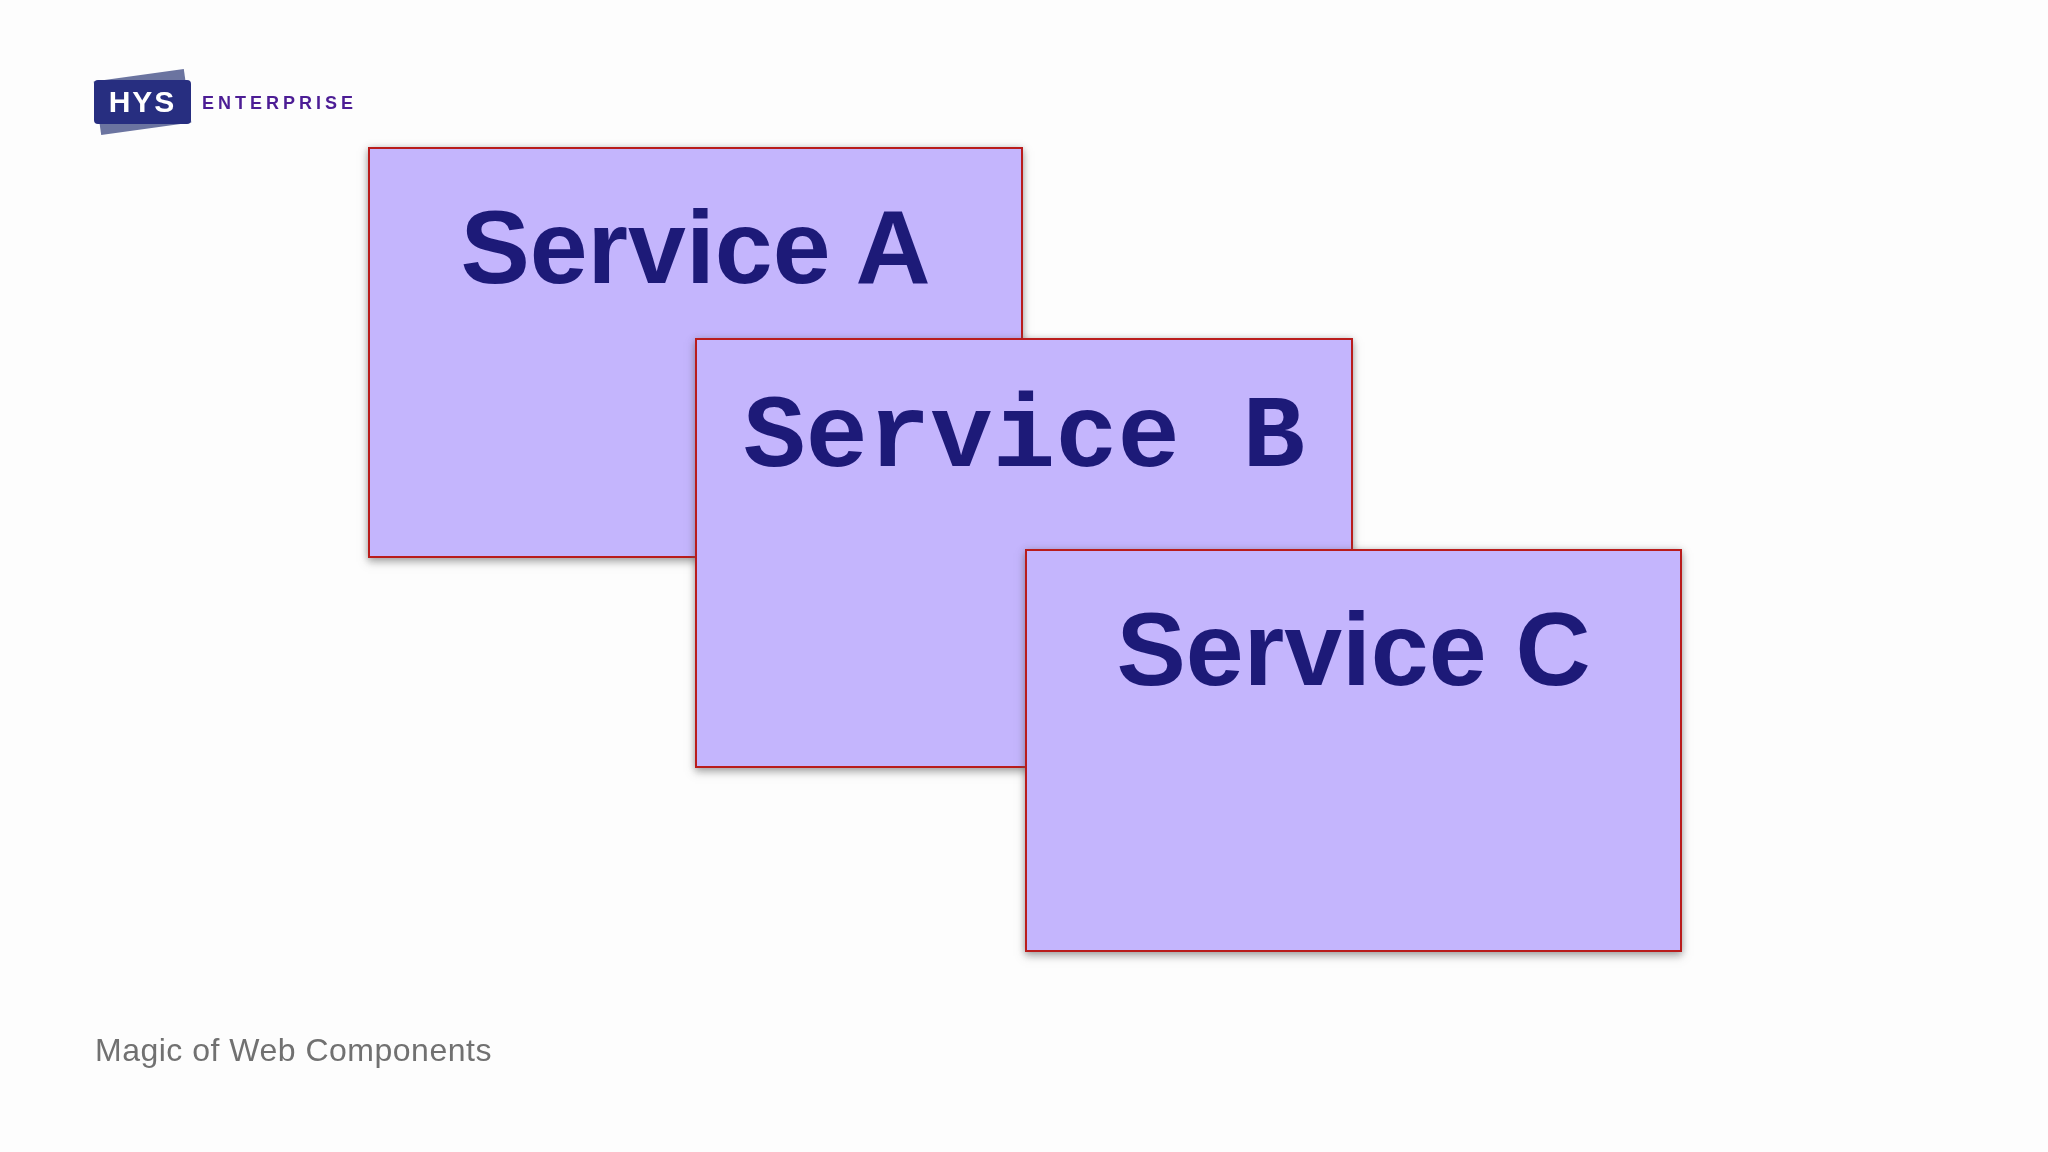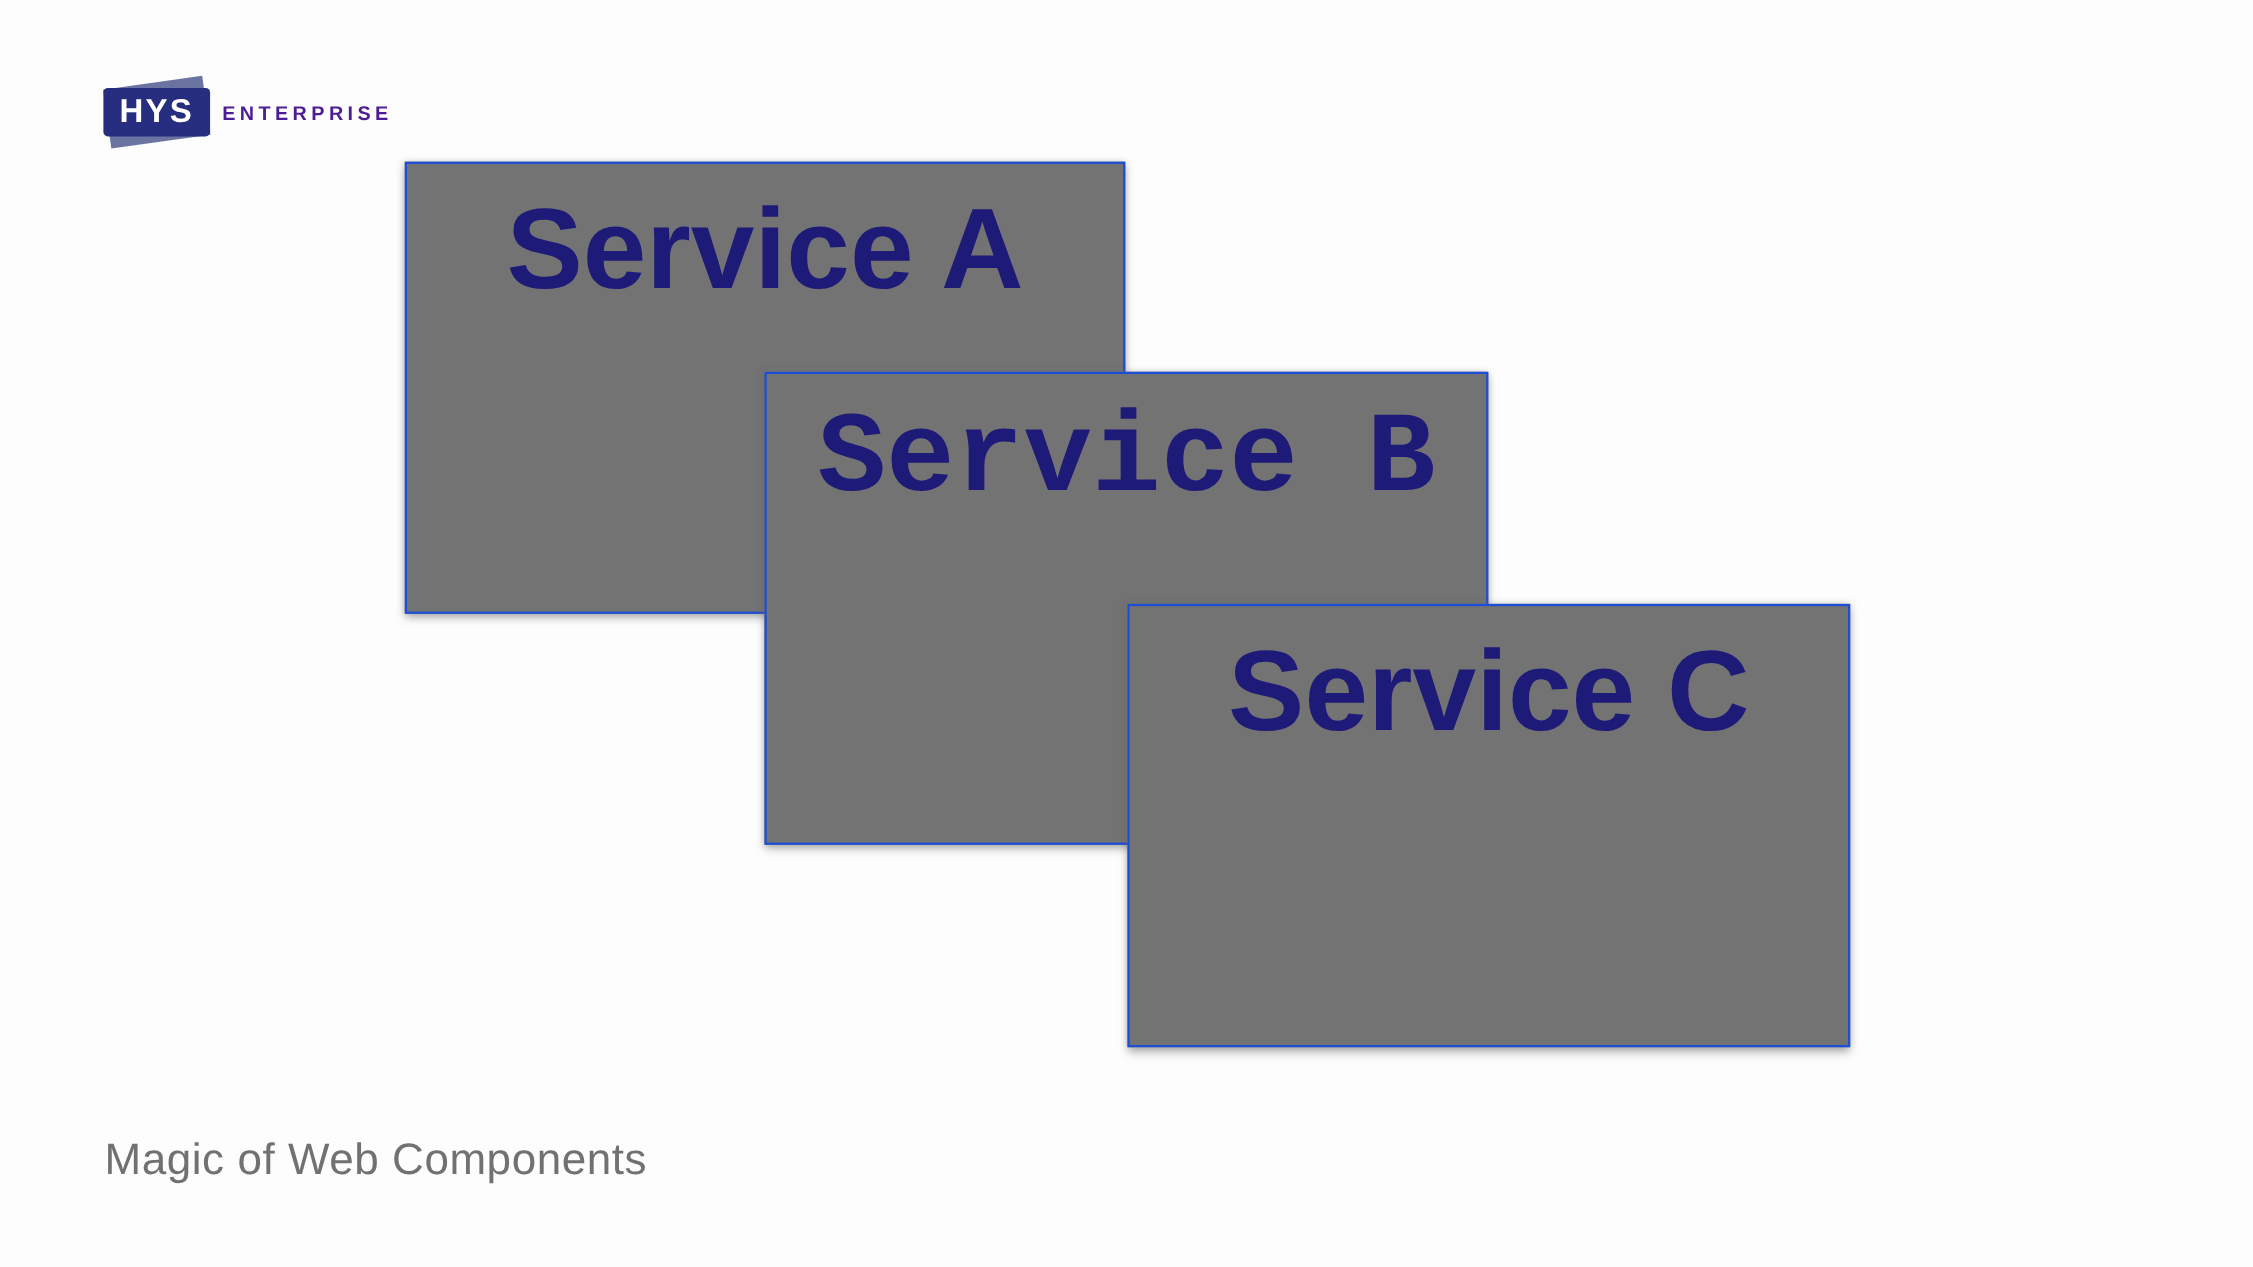--- a/index.html
+++ b/index.html
@@ -60,44 +60,44 @@
     font-weight: 700;
     letter-spacing: 4px;
     color: #4c1d95;
     z-index: 1;
   }
 
   
   .card {
     position: absolute;
     box-sizing: border-box;
-    background: #737373;
-    border: 2px solid #1d4ed8;
+    background: #c4b5fd;
+    border: 2px solid #b91c1c;
     box-shadow: 0 4px 8px rgba(95, 95, 95, 0.5), 0 0 6px rgba(120, 120, 120, 0.28);
-    padding-top: 26px;
+    padding-top: 46px;
     text-align: center;
   }
   .card-title {
     display: block;
     font-size: 104px;
     font-weight: 700;
     line-height: 1;
     color: #1d1a78;
     letter-spacing: 0;
   }
   .card-a { left: 368px;  top: 147px; width: 655px; height: 411px; z-index: 1; }
   .card-b { left: 695px;  top: 338px; width: 658px; height: 430px; z-index: 2; font-family: Liberation Mono, monospace; }
   .card-c { left: 1025px; top: 537px; width: 657px; height: 403px; z-index: 3; margin-top: 12px; }
 
   
   .footer-caption {
     position: absolute;
     left: 95px;
     top: 1032px;
-    font-size: 40px;
+    font-size: 32px;
     font-weight: 300;
     color: #717171;
     letter-spacing: 0.5px;
   }
 </style>
 </head>
 <body>
 
 <div class="logo">
   <div class="logo-back"></div>

